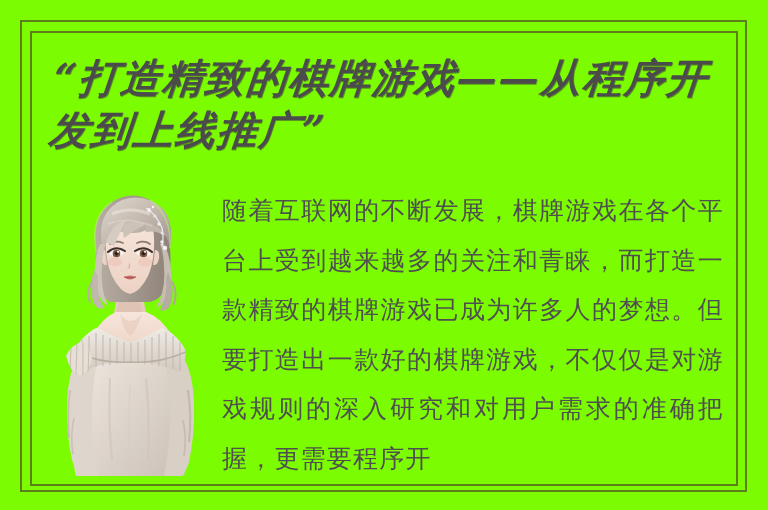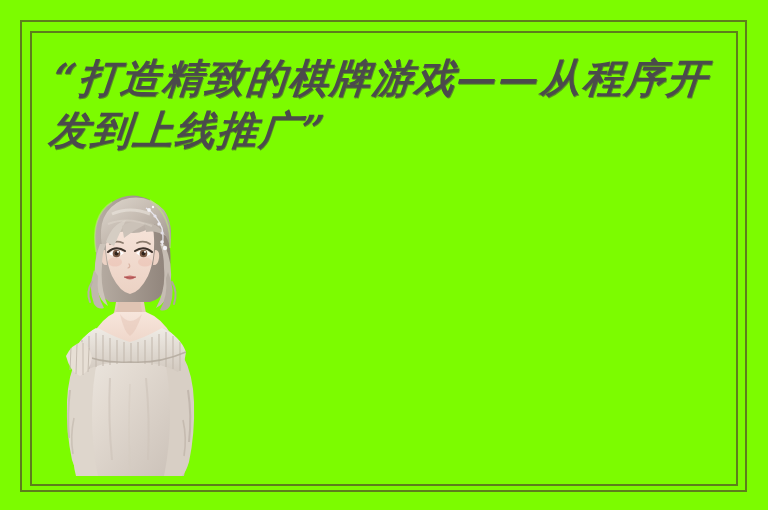--- a/index.html
+++ b/index.html
@@ -253,14 +253,15 @@
           <circle cx="103" cy="21" r="1.2" fill="#ffffff"></circle>
           <circle cx="115" cy="62" r="2.2" fill="#f6f5fa"></circle>
         </g>
 
         <path d="M46 66 Q40 30 62 16" stroke="#bdf07a" stroke-width="1.6" fill="none" opacity="0.5"></path>
         <path d="M120 62 Q122 30 100 14" stroke="#bdf07a" stroke-width="1.6" fill="none" opacity="0.5"></path>
       </g>
     </svg>
   </div>
 
+  <div class="body-text">随着互联网的不断发展，棋牌游戏在各个平台上受到越来越多的关注和青睐，而打造一款精致的棋牌游戏已成为许多人的梦想。但要打造出一款好的棋牌游戏，不仅仅是对游戏规则的深入研究和对用户需求的准确把握，更需要程序开</div>
 
 </div>
 
 </body></html>

